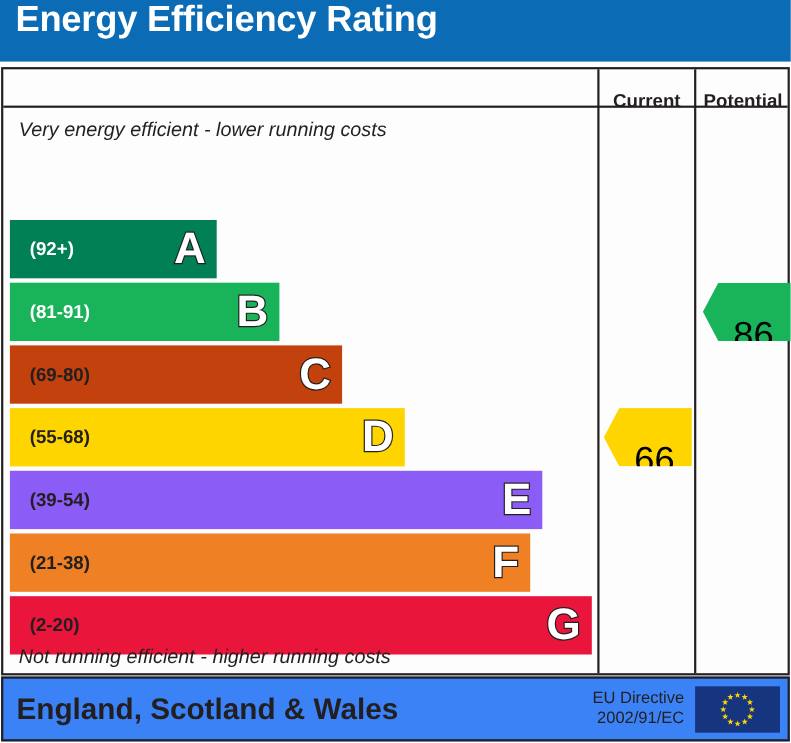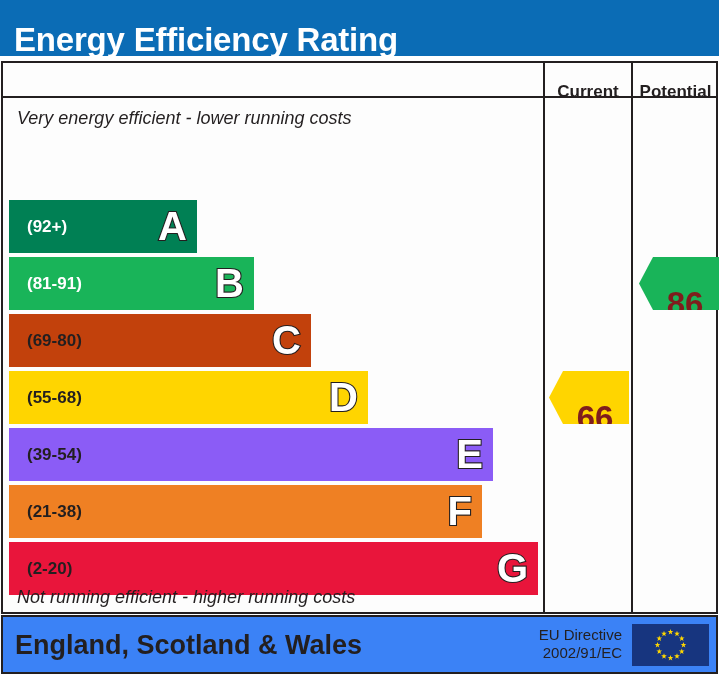--- a/index.html
+++ b/index.html
@@ -19,21 +19,21 @@
     overflow: hidden;
   }
 
   
   .title-bar {
     position: absolute;
     left: 0; top: 0;
     width: 719px; height: 56px;
     background: #0b6cb5;
     display: flex;
-    align-items: flex-end;
+    align-items: flex-start;
   }
   .title-text {
     color: #ffffff;
     font-size: 33px;
     font-weight: bold;
     letter-spacing: -0.2px;
     padding-left: 14px;
     line-height: 1;
   }
 
@@ -124,22 +124,22 @@
   .marker {
     position: absolute;
     height: 53px;
     display: flex;
     align-items: center;
     justify-content: center;
     clip-path: polygon(14px 0, 100% 0, 100% 100%, 14px 100%, 0 50%);
   }
   .marker-value {
     font-size: 33px;
-    font-weight: bold;
-    color: #7f1d1d;
+    font-weight: normal;
+    color: #000000;
     line-height: 1;
     padding-left: 12px;
     margin-top: 40px;
   }
 
   
   .footer {
     position: absolute;
     left: 1px; top: 615px;
     width: 717px; height: 59px;

